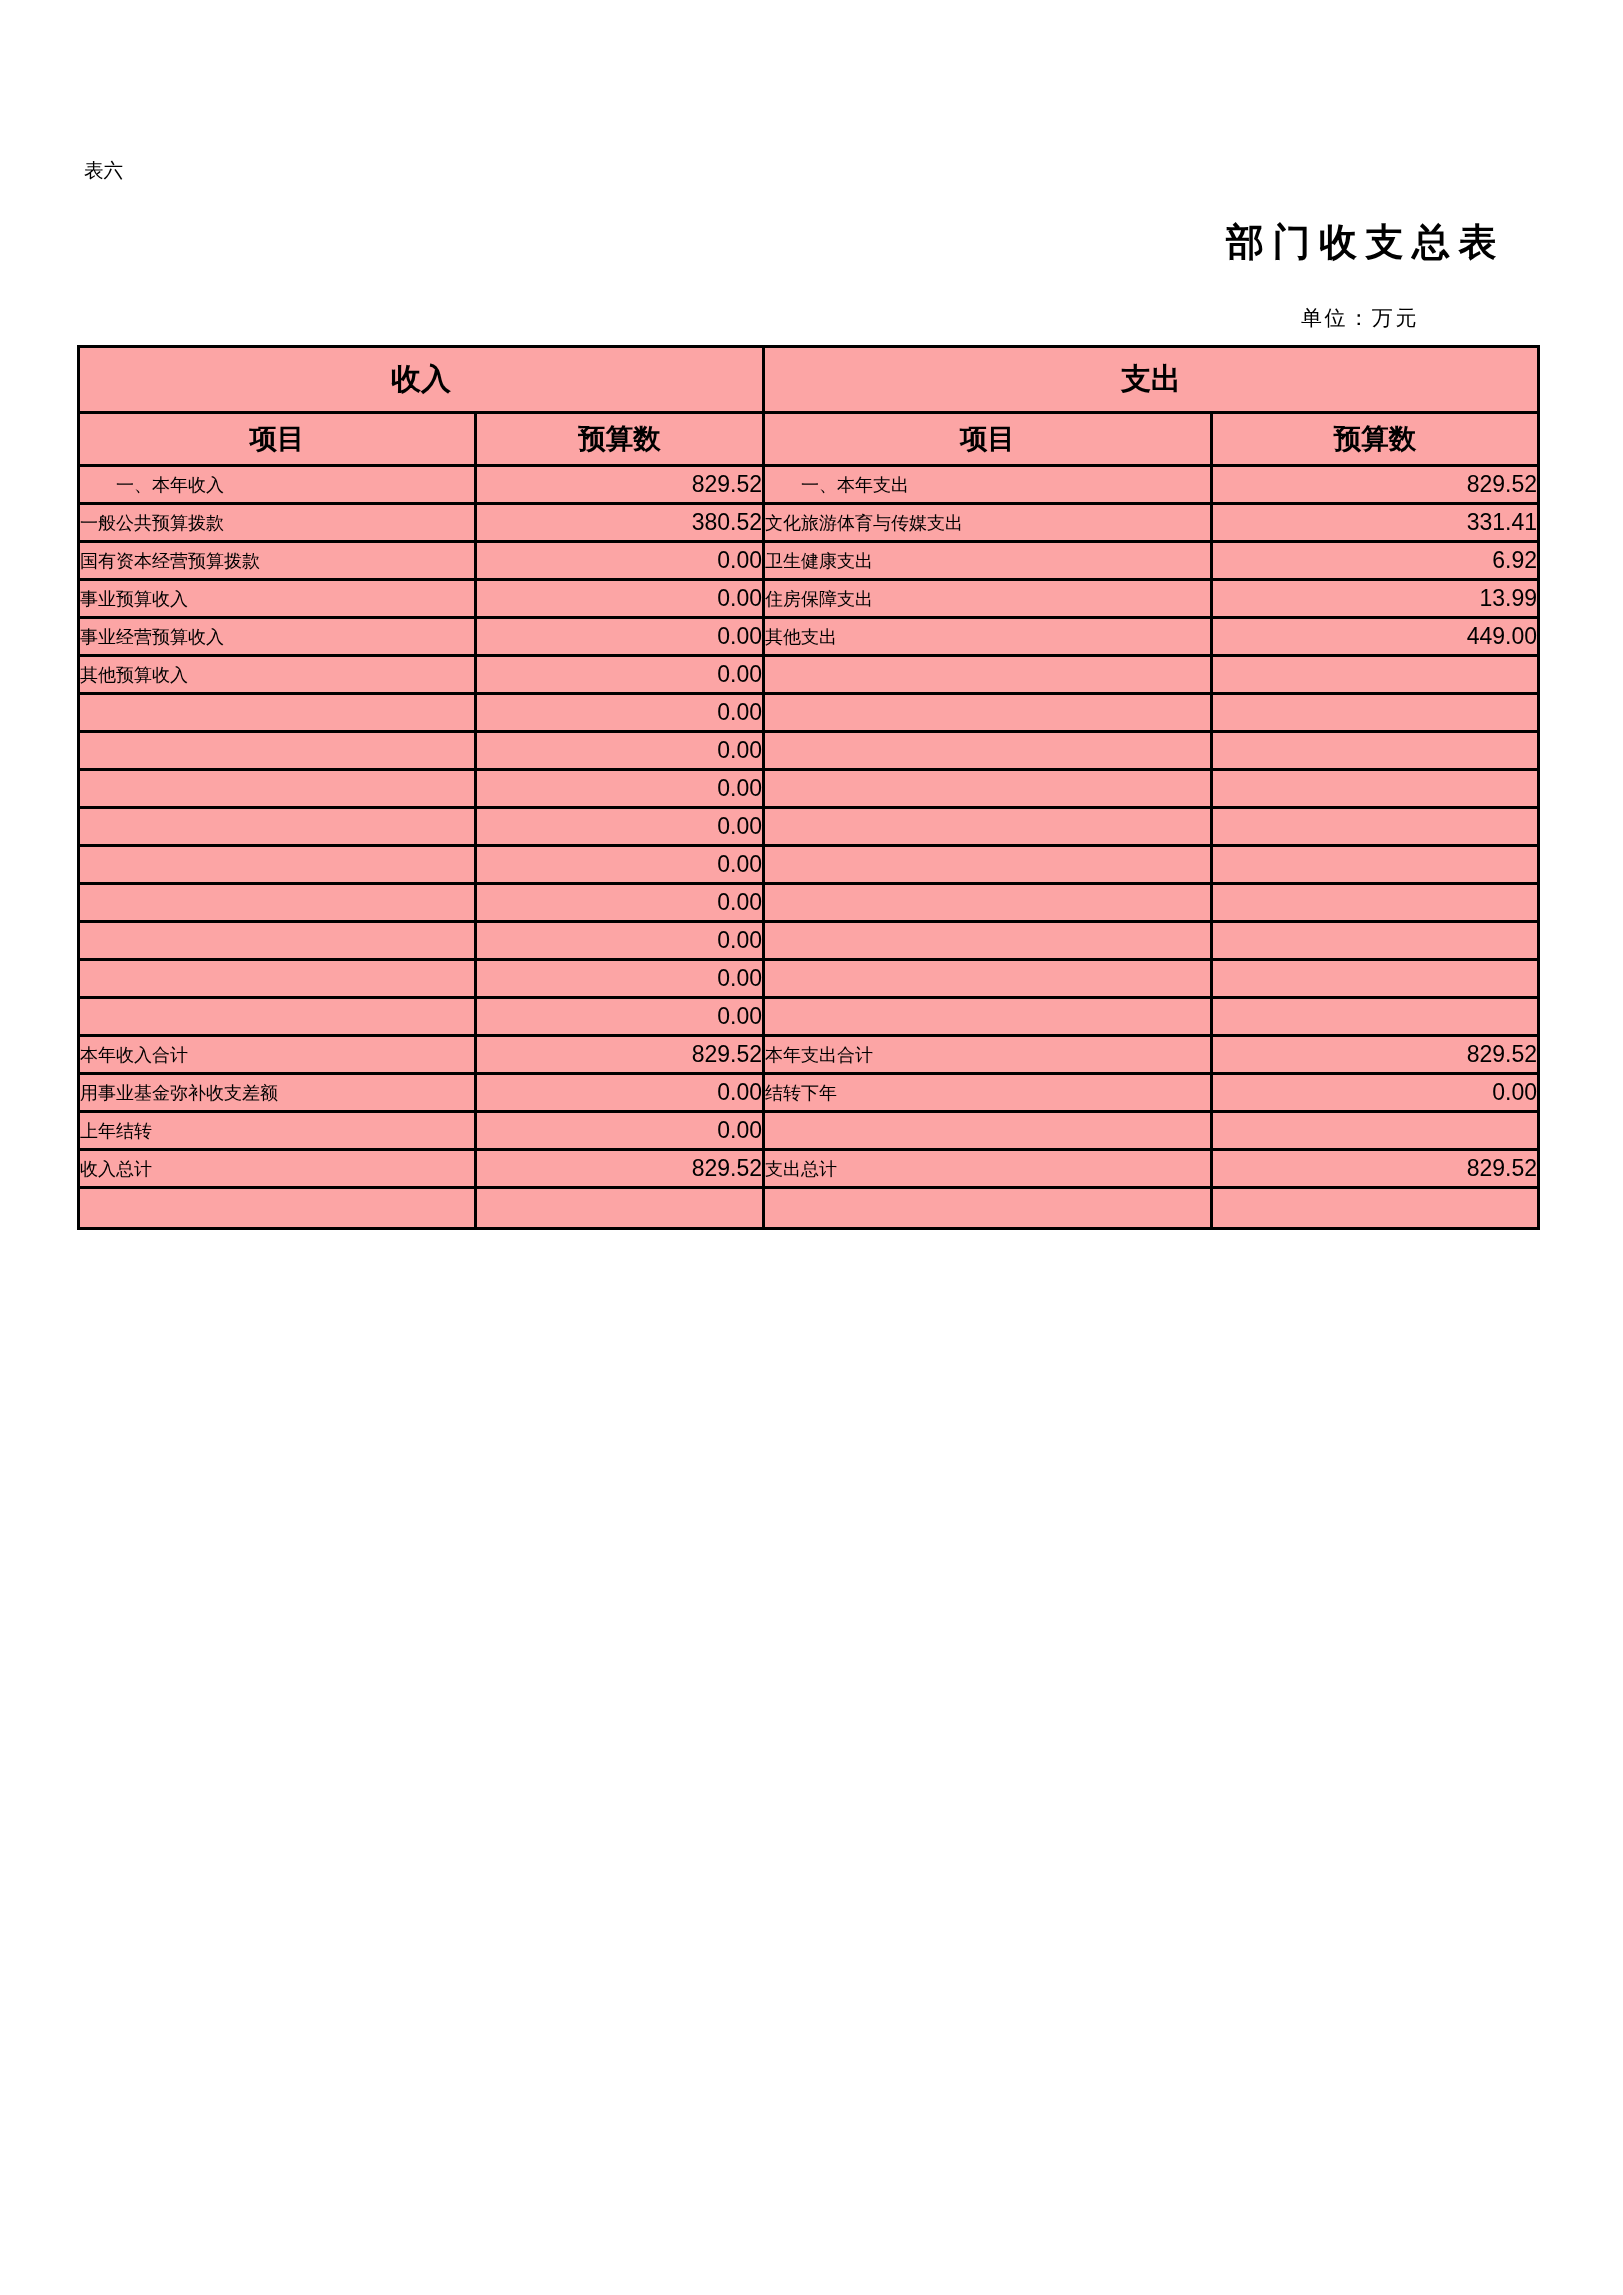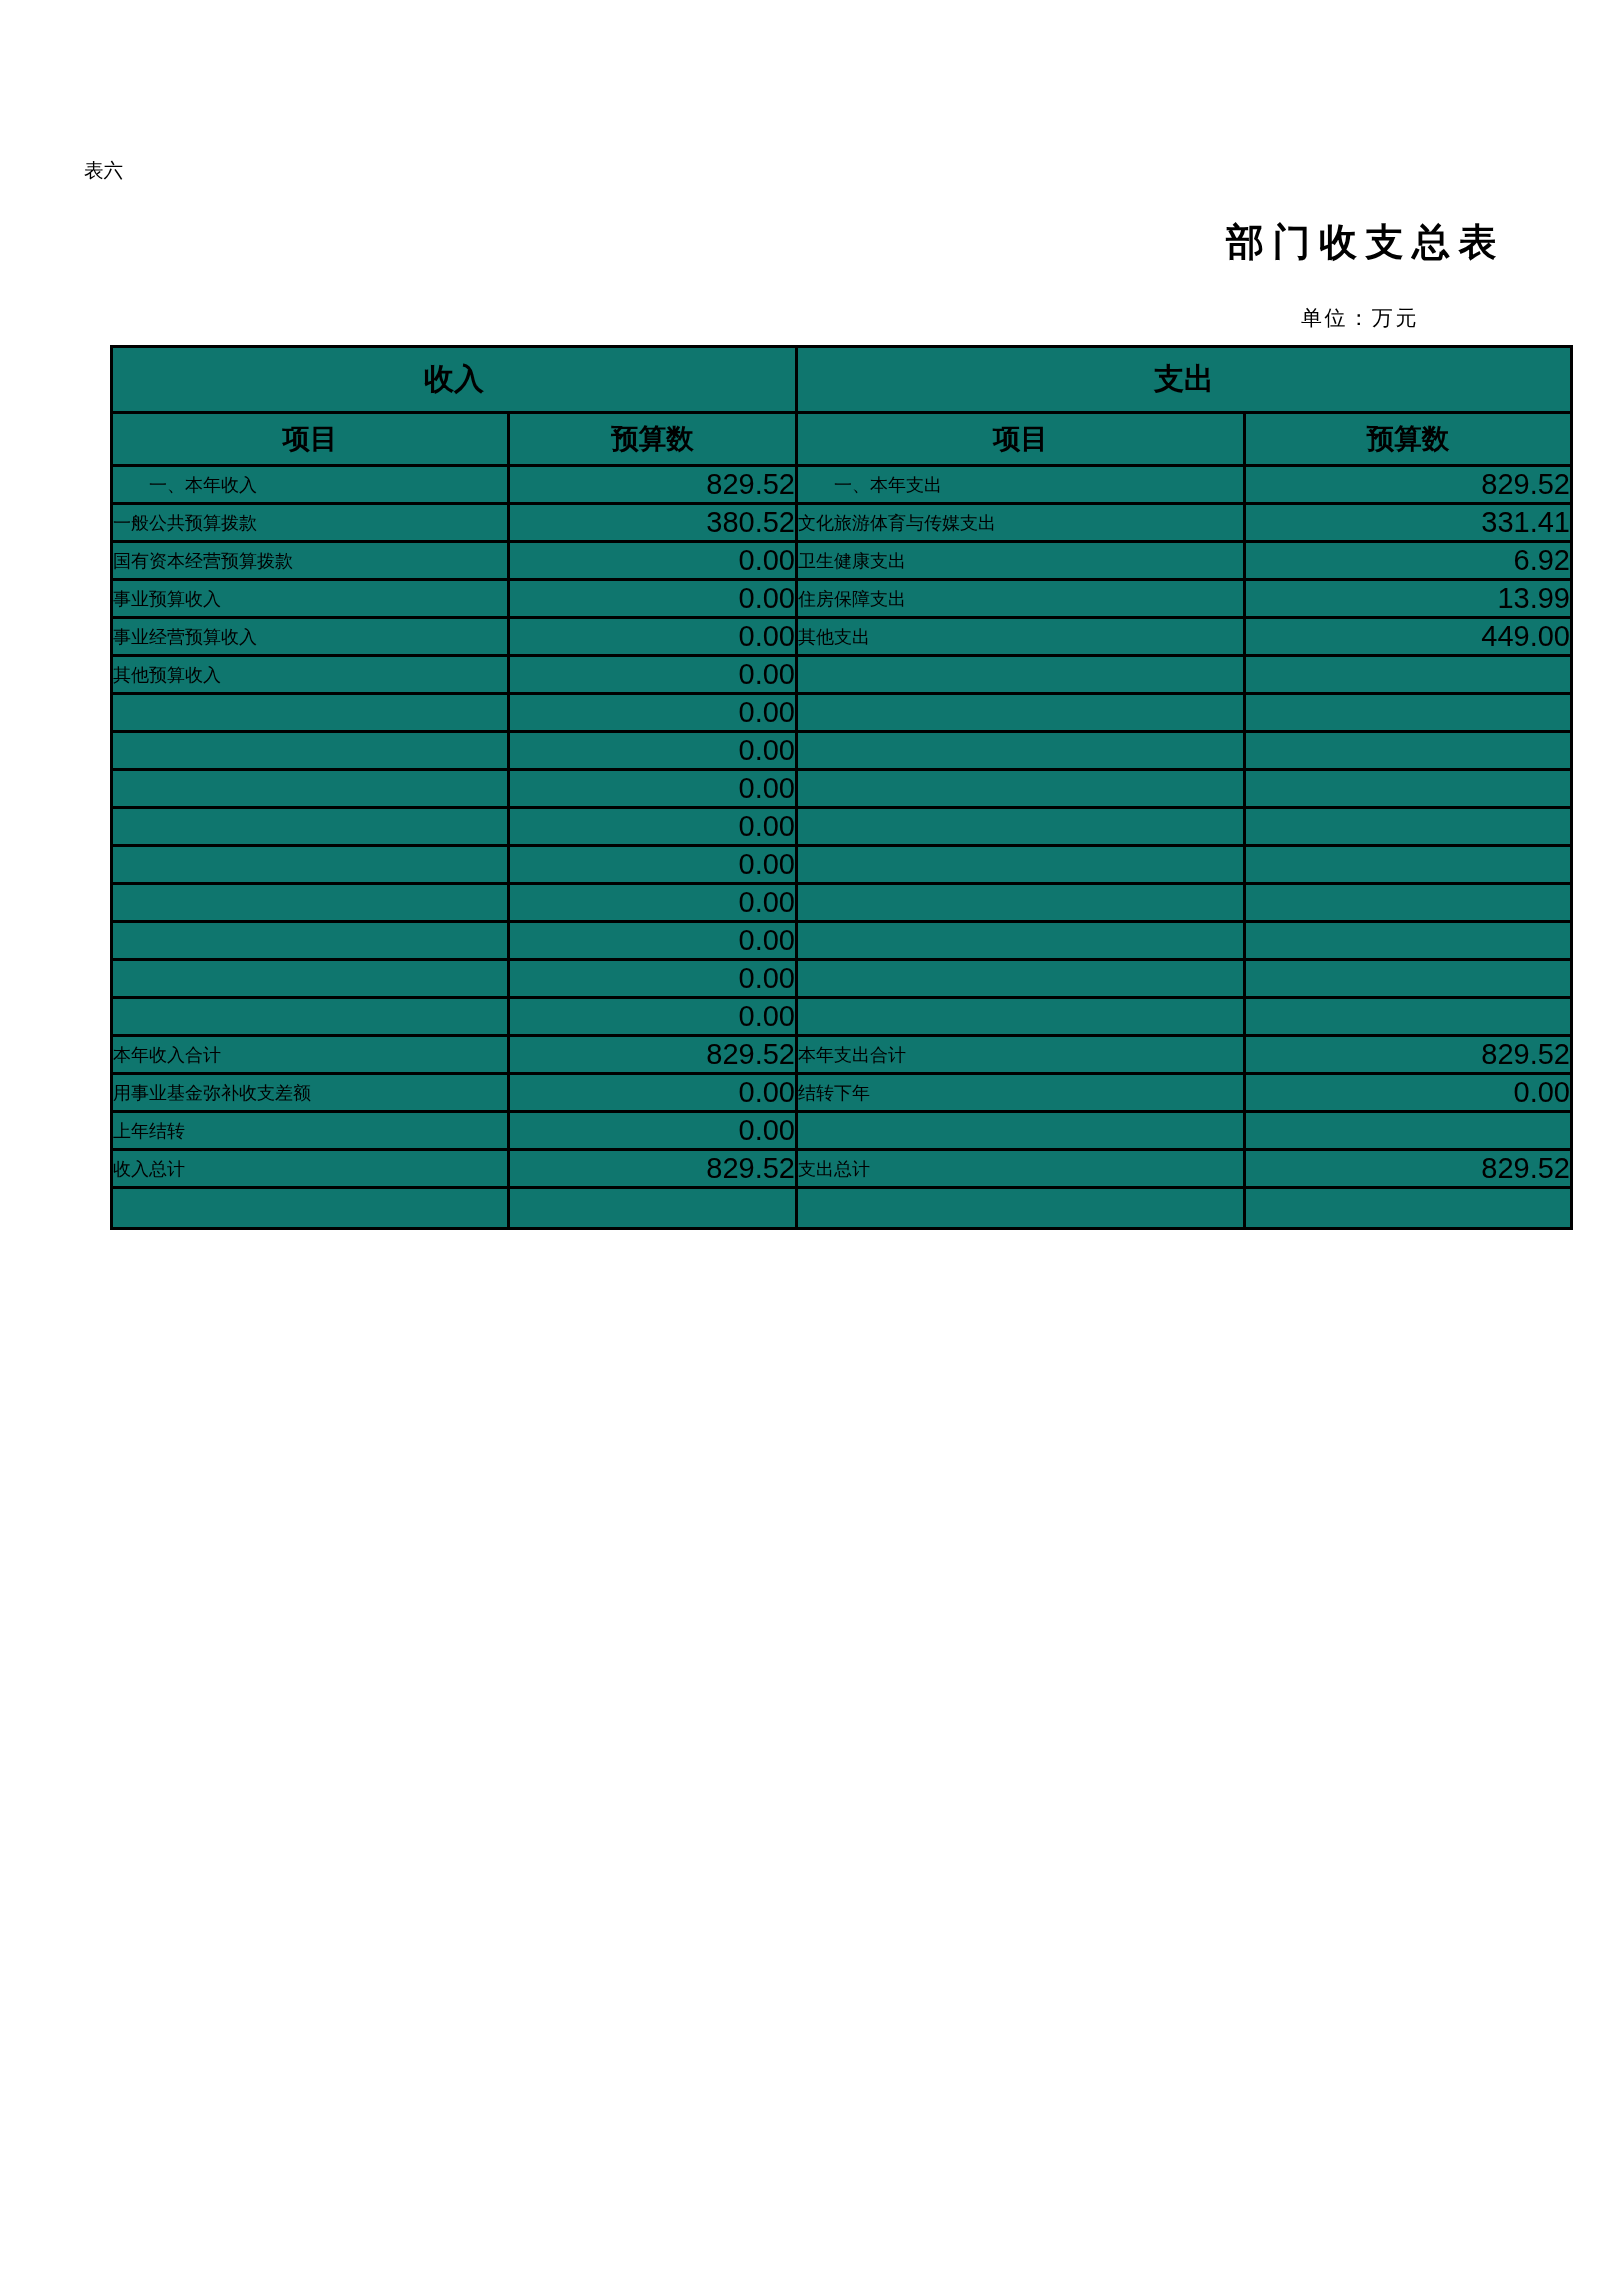--- a/index.html
+++ b/index.html
@@ -37,43 +37,42 @@
     letter-spacing: 2.6px;
     line-height: 1.2;
   }
   table.budget {
     position: absolute;
     left: 77px;
     top: 345px;
     width: 1463px;
     table-layout: fixed;
     border-collapse: collapse;
-    background: #0f766e;
+    background: #fca5a5;
     border: 3.9px solid #000000;
-    margin-left: 33px;
   }
   table.budget th, table.budget td {
     border: 3.3px solid #000000;
     overflow: hidden;
     white-space: nowrap;
     padding: 0;
     vertical-align: middle;
   }
   tr.sec-header th { font-size: 30px; font-weight: bold; text-align: center; height: 63px; }
   tr.col-header th { font-size: 27.5px; font-weight: bold; text-align: center; height: 50px; }
   tbody tr { height: 38px; }
   tbody tr.last-row { height: 41px; }
   td.label {
     font-size: 18px;
     text-align: left;
     padding: 0 3.9px;
     font-family: "Liberation Serif", "DejaVu Serif", serif;
   }
   td.num {
-    font-size: 29px;
+    font-size: 23px;
     text-align: right;
     padding: 0 5.2px;
     font-family: "Liberation Sans", "DejaVu Sans", sans-serif;
   }
 </style>
 </head>
 <body>
 
 <div class="page">
 

